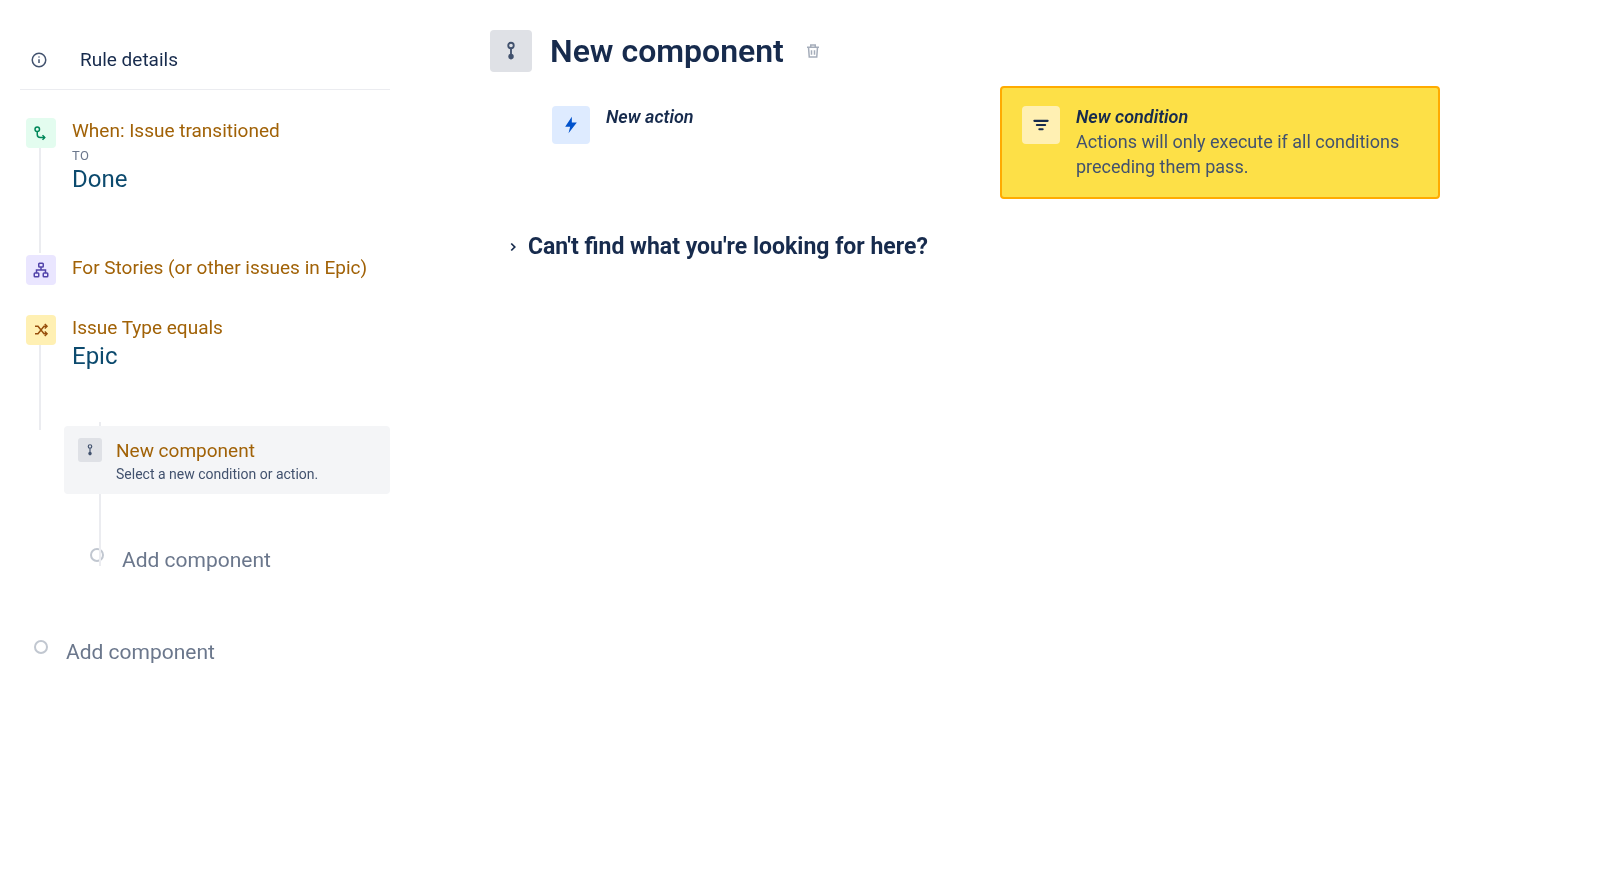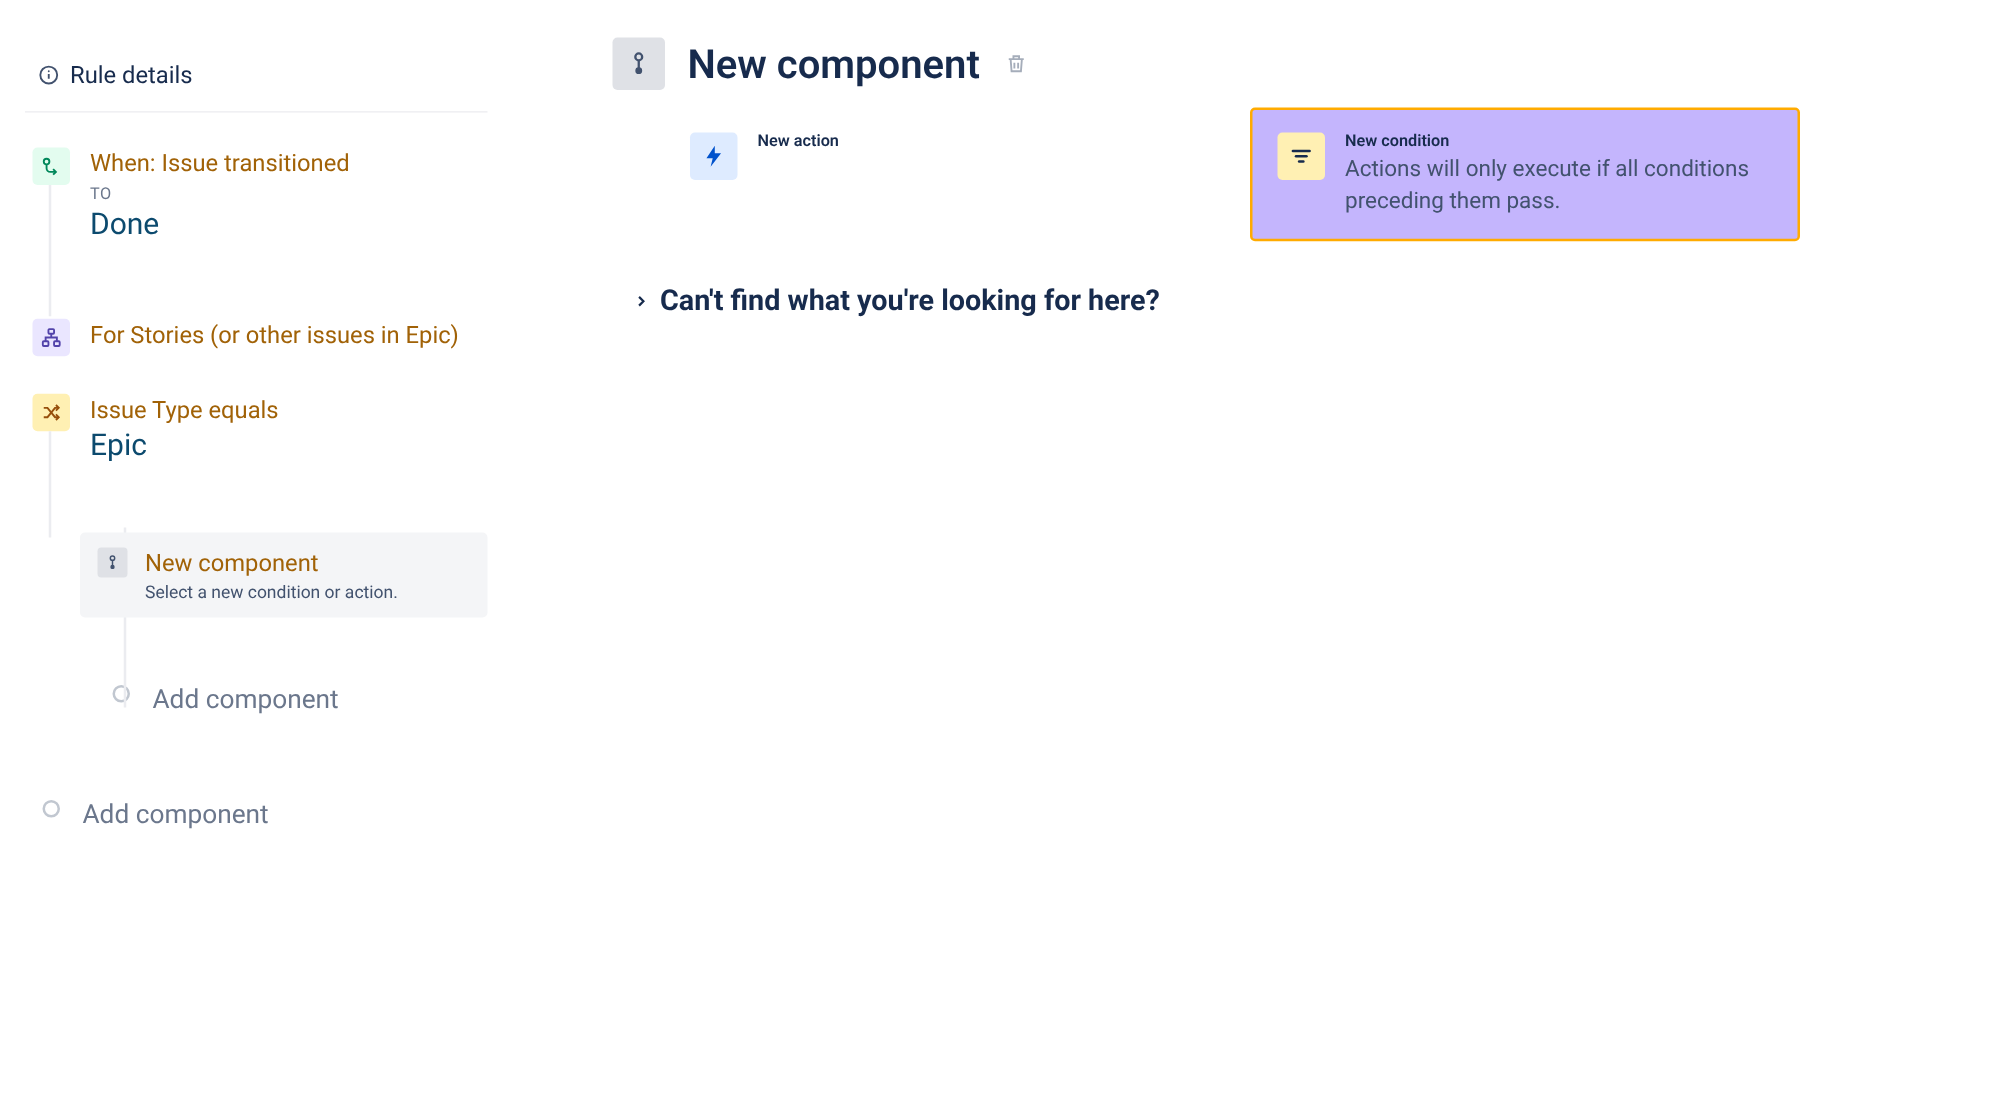--- a/index.html
+++ b/index.html
@@ -18,21 +18,21 @@
   }
   .main {
     flex: 1;
     padding: 30px 160px 0 90px;
   }
 
   
   .rule-details-row {
     display: flex;
     align-items: center;
-    gap: 8px;
+    gap: 32px;
     padding: 8px 6px 18px 10px;
     border-bottom: 1px solid #EBECF0;
     margin-bottom: 22px;
     cursor: pointer;
   }
   .rule-details-icon {
     width: 18px; height: 18px;
     flex-shrink: 0;
   }
   .rule-details-label {
@@ -155,30 +155,30 @@
     display: flex;
     gap: 16px;
     padding: 18px 20px;
     border: 2px solid transparent;
     border-radius: 4px;
     cursor: pointer;
     align-items: flex-start;
   }
   .option-card.selected {
     border-color: #FFAB00;
-    background: #c4b5fd;
+    background: #fde047;
   }
   .option-icon {
     width: 38px; height: 38px; border-radius: 4px;
     display: flex; align-items: center; justify-content: center;
     flex-shrink: 0;
   }
   .opt-blue { background: #DEEBFF; }
   .opt-yellow { background: #FFF0B3; }
-  .option-title { font-size: 13px; font-weight: 600; color: #172B4D; margin-bottom: 2px; }
+  .option-title { font-size: 18px; font-weight: 600; color: #172B4D; margin-bottom: 2px; font-style: italic; }
   .option-desc { font-size: 18px; color: #42526E; line-height: 1.4; }
 
   .cant-find {
     display: flex; align-items: center; gap: 8px;
     margin-left: 16px;
     font-size: 23px;
     font-weight: 700;
     color: #172B4D;
     cursor: pointer;
   }

